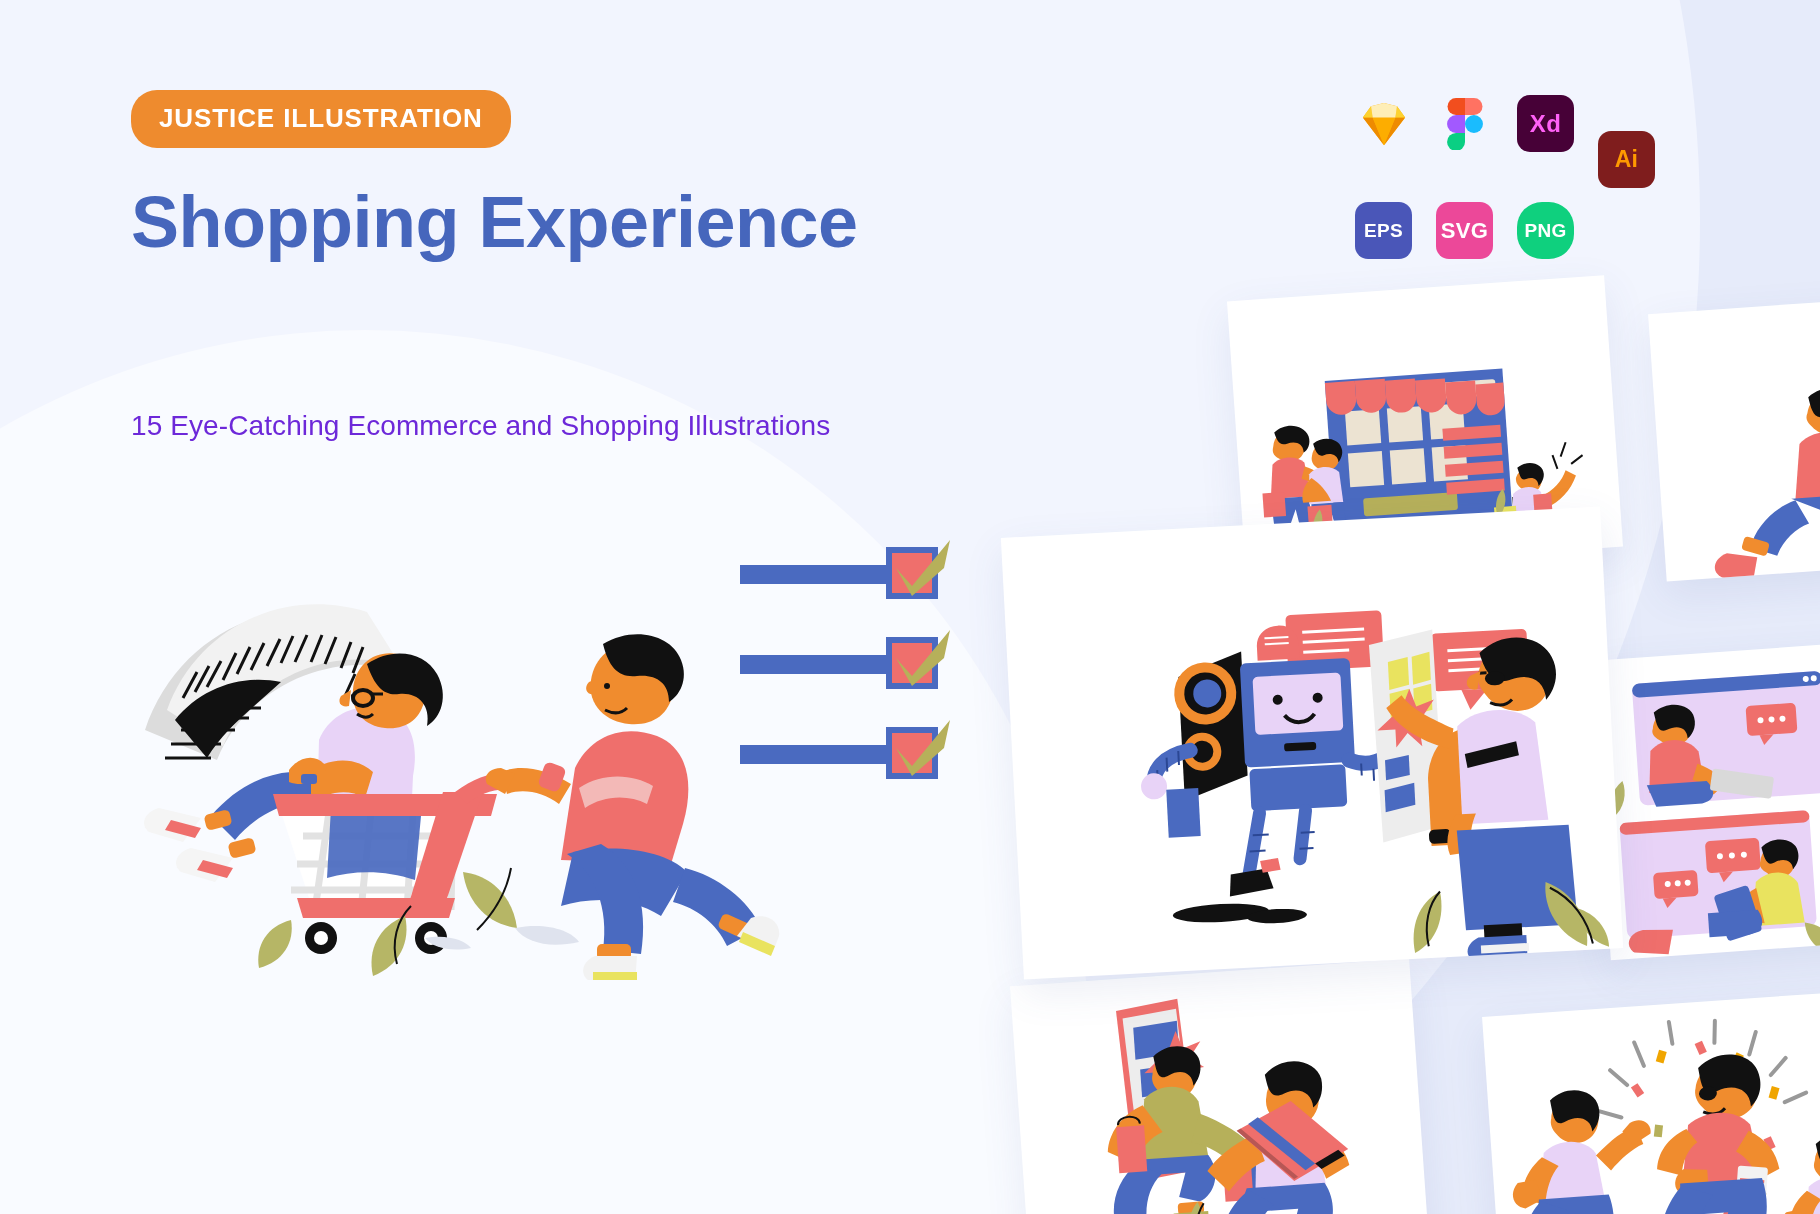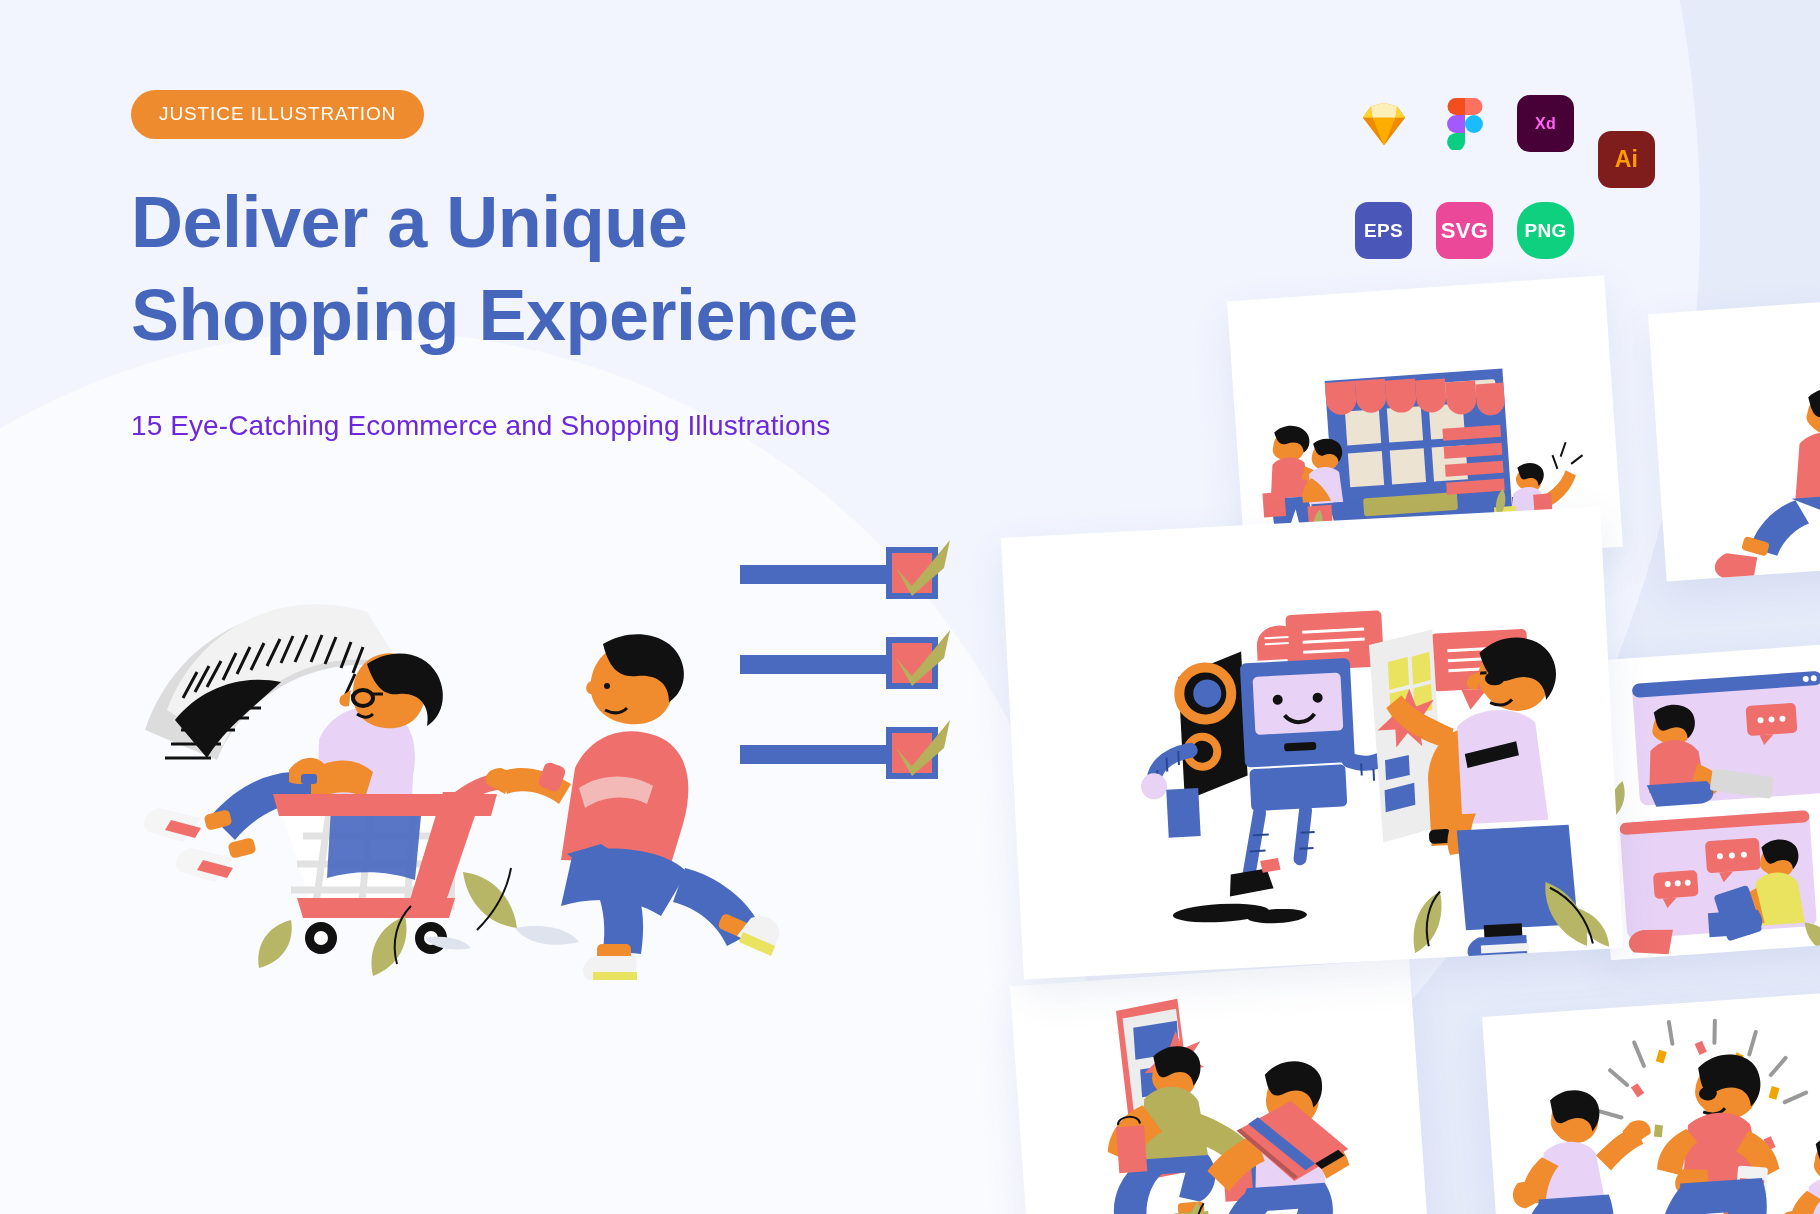--- a/index.html
+++ b/index.html
@@ -16,21 +16,21 @@
   .bg-arc  { position:absolute; left:-700px; top:-980px; width:2400px; height:2400px;
              border-radius:50%; background:#f2f5fe; }
   .bg-arc2 { position:absolute; left:-360px; top:330px; width:1450px; height:1450px;
              border-radius:50%; background:#ffffff; opacity:.55; }
 
   
   .badge {
     position:absolute; left:131px; top:90px;
     padding:13px 28px 14px; border-radius:26px;
     background:#ee8b2e; color:#ffffff;
-    font-size:19px; font-weight:normal; letter-spacing:.9px;
+    font-size:26px; font-weight:bold; letter-spacing:.9px;
     white-space:nowrap;
   }
   .headline {
     position:absolute; left:131px; top:176px; width:900px;
     color:#4666bc; font-size:72px; font-weight:bold;
     line-height:93px; letter-spacing:-.5px;
   }
   .subhead {
     position:absolute; left:131px; top:410px;
     color:#6d28d9; font-size:28px; font-weight:400; letter-spacing:.1px;
@@ -38,21 +38,21 @@
 
   
   .formats { position:absolute; left:1355px; top:95px; width:330px; }
   .fmt-row { display:flex; gap:24px; }
   .fmt-row.r2 { margin-top:14px; }
   .fmt { width:57px; height:57px; border-radius:13px;
          display:flex; align-items:center; justify-content:center;
          font-size:20px; font-weight:bold; color:#fff; letter-spacing:.3px; }
   .fmt.sketch { background:transparent; }
   .fmt.figma  { background:transparent; }
-  .fmt.xd  { background:#470137; color:#ff61f6; font-size:16px; }
+  .fmt.xd  { background:#470137; color:#ff61f6; font-size:24px; }
   .fmt.ai  { background:#7f1d1d; color:#ff9a00; font-size:23px;margin-top:36px; }
   .fmt.eps { background:#4a56b8; font-size:19px; }
   .fmt.svg { background:#ec4899; font-size:22px; }
   .fmt.png { background:#0fd07e; font-size:19px;border-radius:25px; }
 
   
   .checklist { position:absolute; left:740px; top:556px; }
   .ck-row { position:relative; height:38px; margin-bottom:52px; }
   .ck-bar { position:absolute; left:0; top:9px; width:158px; height:19px; background:#4a6ac0; }
   .ck-box { position:absolute; left:146px; top:-9px; width:52px; height:52px;
@@ -596,21 +596,20 @@
       <g fill="#b6b666">
         <path d="M126 214 c-14 14 -18 38 -12 54 c14 -14 18 -38 12 -54z"></path>
         <path d="M148 230 c-10 10 -12 28 -8 40 c10 -10 12 -28 8 -40z"></path>
       </g>
       <path d="M122 266 c-2 -18 2 -36 12 -48" stroke="#111" stroke-width="2" fill="none"></path>
     </svg>
   </div>
 
   <div class="badge">JUSTICE ILLUSTRATION</div>
   <div class="headline">
-    <div>Deliver a Unique</div>
     <div>Shopping Experience</div>
   </div>
   <div class="subhead">15 Eye-Catching Ecommerce and Shopping Illustrations</div>
 
   <div class="formats">
     <div class="fmt-row">
       <span class="fmt sketch">
         <svg viewBox="0 0 64 64" width="52" height="52">
           <path d="M16 10 L32 6 L48 10 L58 24 L32 58 L6 24 Z" fill="#fdad00"></path>
           <path d="M6 24 L18 24 L32 58 Z" fill="#ee8b00"></path>

